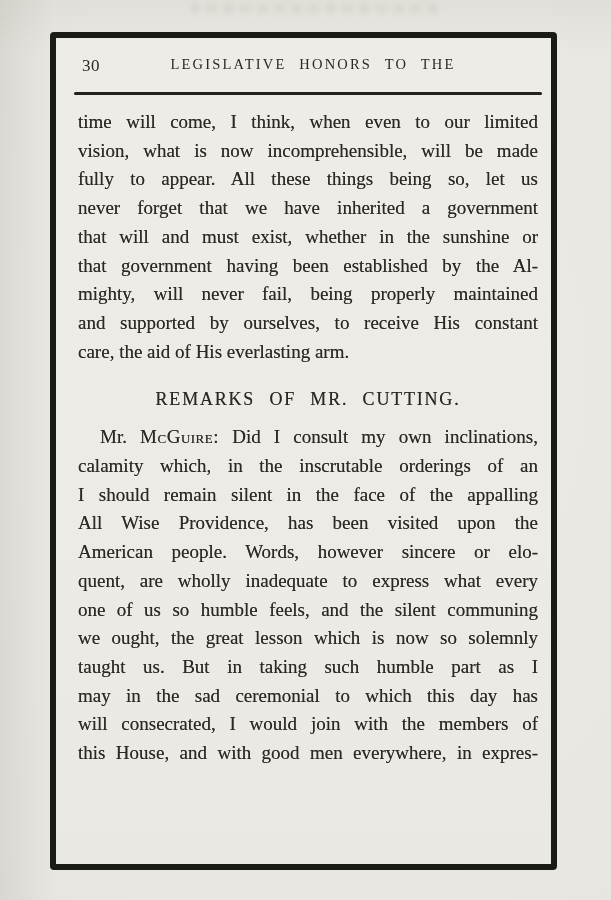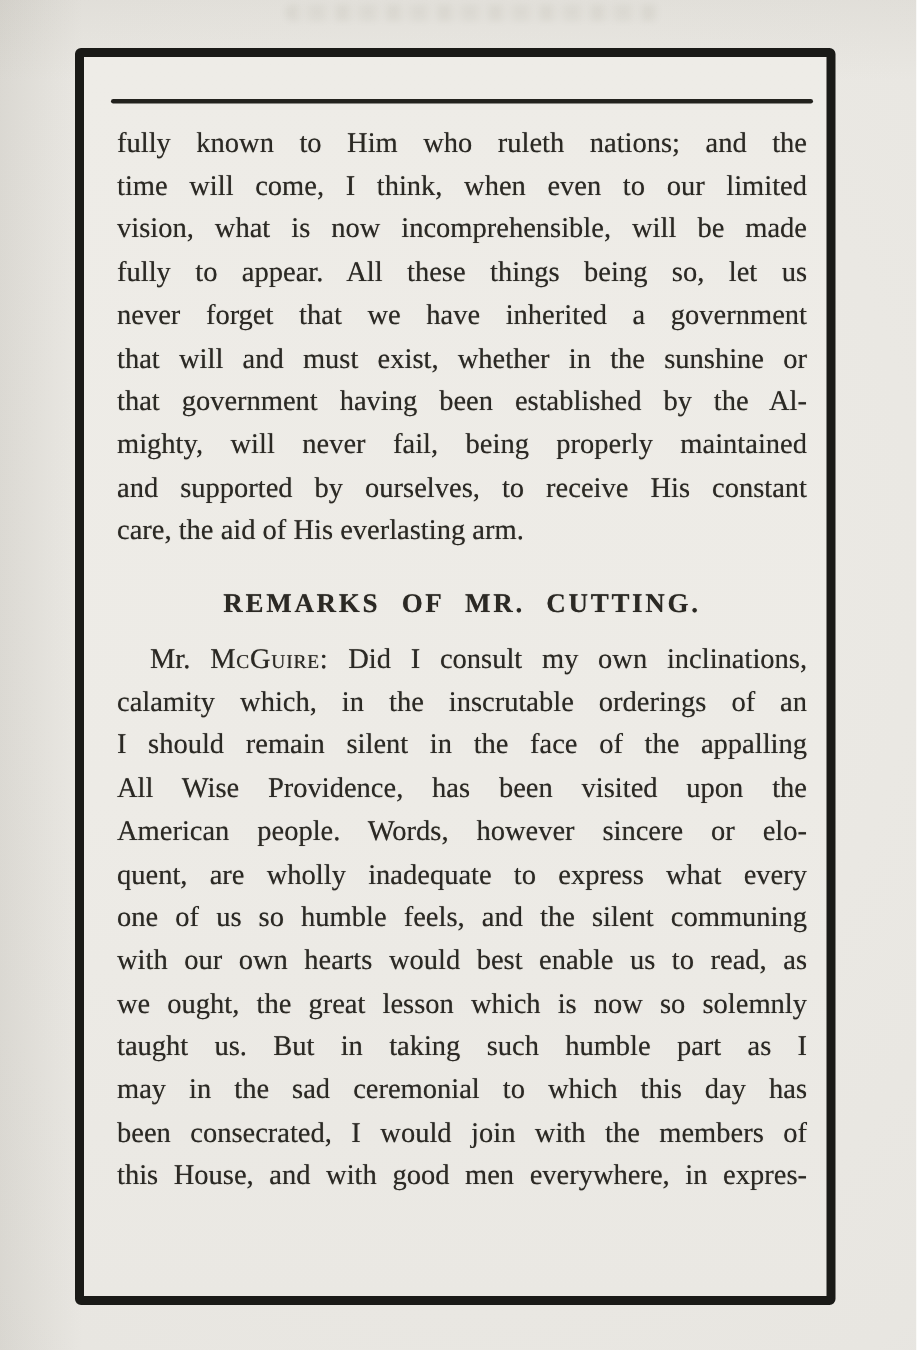--- a/index.html
+++ b/index.html
@@ -93,21 +93,21 @@
   }
   .line.flush-left { text-align-last: left; }
   .line.indent { text-indent: 22px; }
   .sc { font-variant: small-caps; letter-spacing: 0.5px; }
 
   .section-heading {
     margin: 23px 0 9px 0;
     width: 460px;
     text-align: center;
     font-size: 18px;
-    font-weight: bold;
+    font-weight: normal;
     letter-spacing: 1.8px;
     word-spacing: 8px;
     color: #2b2924;
     text-shadow: 0 0 0.5px rgba(43,41,36,0.65);
   }
 
   .watermark {
     position: absolute;
     left: 233px;
     top: 866px;
@@ -124,25 +124,28 @@
 <div class="scan">
 
   <div class="smudge s1"></div>
   <div class="smudge s2"></div>
   <div class="smudge s3"></div>
   <div class="smudge s4"></div>
   <div class="smudge s5"></div>
 
   <div class="frame">
 
+    <div class="header-row">
+      <span class="page-number">30</span>
+      <span class="running-header">LEGISLATIVE HONORS TO THE</span>
+    </div>
 
     <div class="header-rule"></div>
 
     <div class="para">
-        <div class="line">fully known to Him who ruleth nations; and the</div>
         <div class="line">time will come, I think, when even to our limited</div>
         <div class="line">vision, what is now incomprehensible, will be made</div>
         <div class="line">fully to appear.  All these things being so, let us</div>
         <div class="line">never forget that we have inherited a government</div>
         <div class="line">that will and must exist, whether in the sunshine or</div>
         <div class="line">that government having been established by the Al-</div>
         <div class="line">mighty, will never fail, being properly maintained</div>
         <div class="line">and supported by ourselves, to receive His constant</div>
         <div class="line flush-left">care, the aid of His everlasting arm.</div>
       </div>
@@ -151,25 +154,24 @@
 
     <div class="para">
       <div class="line indent"><span>Mr.</span> <span class="sc">McGuire:</span> <span>Did I consult my own inclinations,</span></div>
       <div>
           <div class="line">calamity which, in the inscrutable orderings of an</div>
           <div class="line">I should remain silent in the face of the appalling</div>
           <div class="line">All Wise Providence, has been visited upon the</div>
           <div class="line">American people.  Words, however sincere or elo-</div>
           <div class="line">quent, are wholly inadequate to express what every</div>
           <div class="line">one of us so humble feels, and the silent communing</div>
-          <div class="line">with our own hearts would best enable us to read, as</div>
           <div class="line">we ought, the great lesson which is now so solemnly</div>
           <div class="line">taught us.  But in taking such humble part as I</div>
           <div class="line">may in the sad ceremonial to which this day has</div>
-          <div class="line">been consecrated, I would join with the members of</div>
+          <div class="line">will consecrated, I would join with the members of</div>
           <div class="line">this House, and with good men everywhere, in expres-</div>
         </div>
     </div>
 
   </div>
 
 
 </div>
 
 </body></html>

